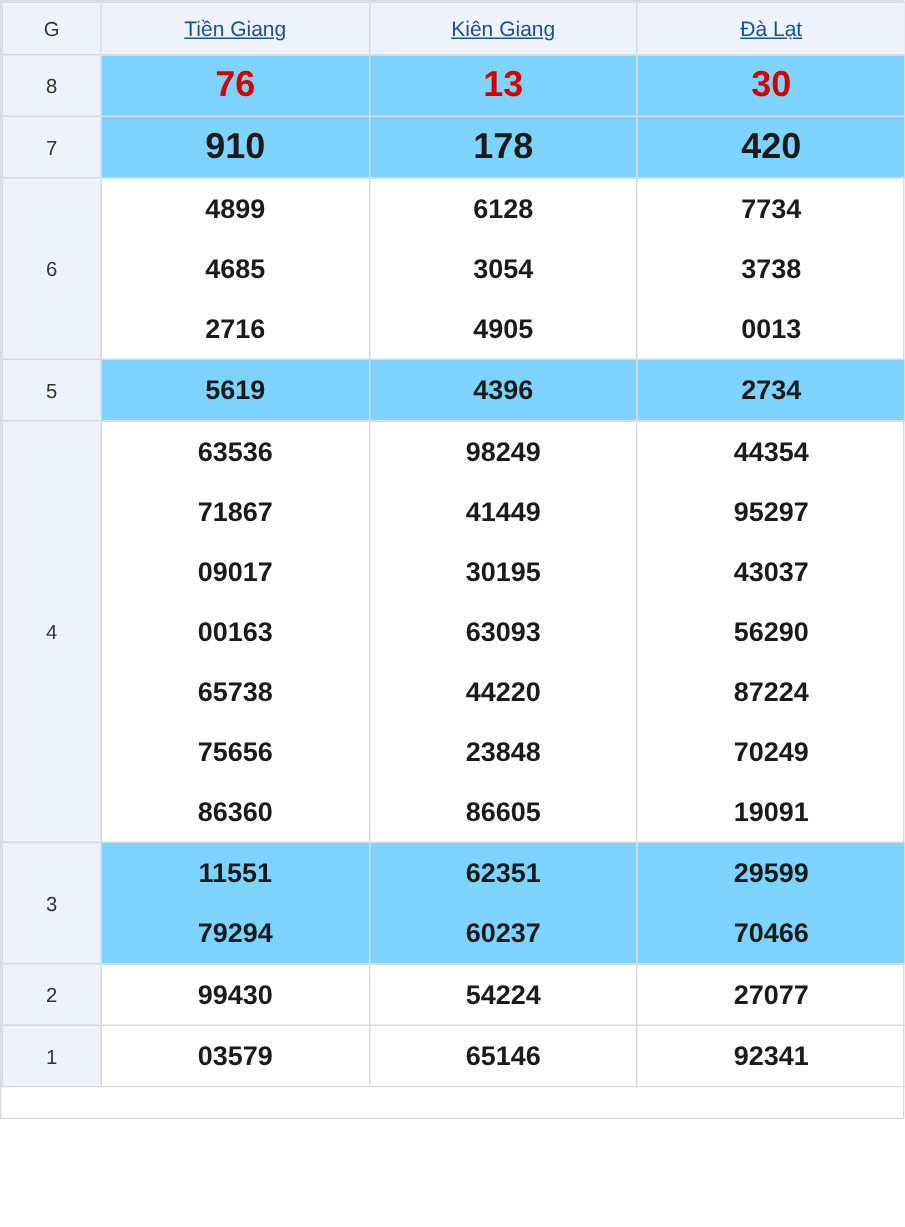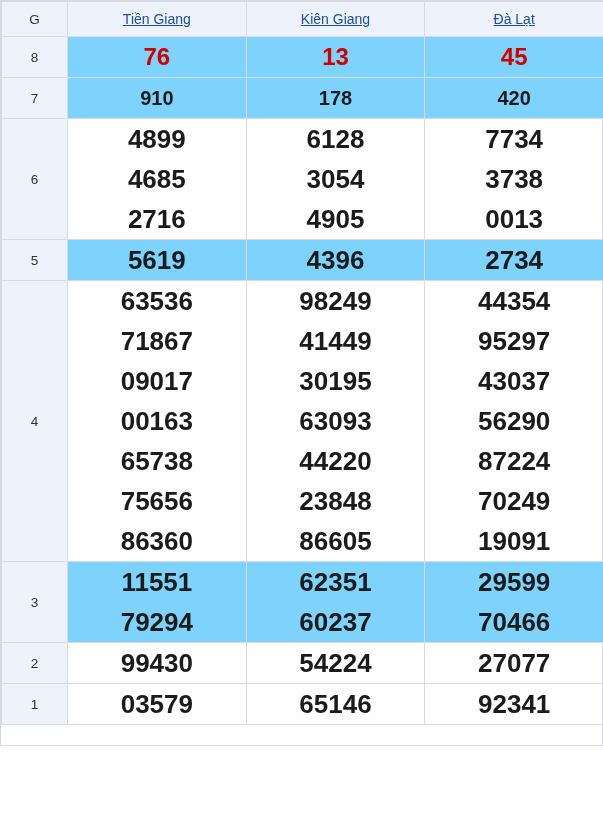--- a/index.html
+++ b/index.html
@@ -66,21 +66,21 @@
   td.glabel {
     background: #eef3fb;
     font-size: 13.5px;
     color: #333;
     width: 61px;
   }
   td.nums {
     padding: 0;
   }
   td.nums .n {
-    font-size: 26px;
+    font-size: 18px;
     color: #1b1b1b;
     font-weight: bold;
     line-height: 40px;
     height: 40px;
   }
   tr.alt td.nums {
     background: #7dd3fc;
   }
   tr.alt td.glabel {
     background: #eef3fb;
@@ -95,21 +95,21 @@
     color: #d40000;
     font-weight: bold;
     line-height: 41px;
     height: 41px;
   }
   tr.g8 td.nums .n {
     font-size: 24px;
     color: #d40000;
   }
   tr.g7 td.nums .n {
-    font-size: 20px;
+    font-size: 24px;
   }
   tr.g6 td.nums .n, tr.g4 td.nums .n, tr.g3 td.nums .n {
     line-height: 40px;
     height: 40px;
   }
   .footer-strip {
     height: 20px;
     background: #ffffff;
     text-align: center;
     font-size: 12px;
@@ -136,21 +136,21 @@
 
       <tr class="g8 alt big">
         <td class="glabel">8</td>
         <td class="nums">
           <div class="n">76</div>
         </td>
         <td class="nums">
           <div class="n">13</div>
         </td>
         <td class="nums">
-          <div class="n">45</div>
+          <div class="n">30</div>
         </td>
       </tr>
 
       <tr class="g7 alt">
         <td class="glabel">7</td>
         <td class="nums">
           <div class="n">910</div>
         </td>
         <td class="nums">
           <div class="n">178</div>

